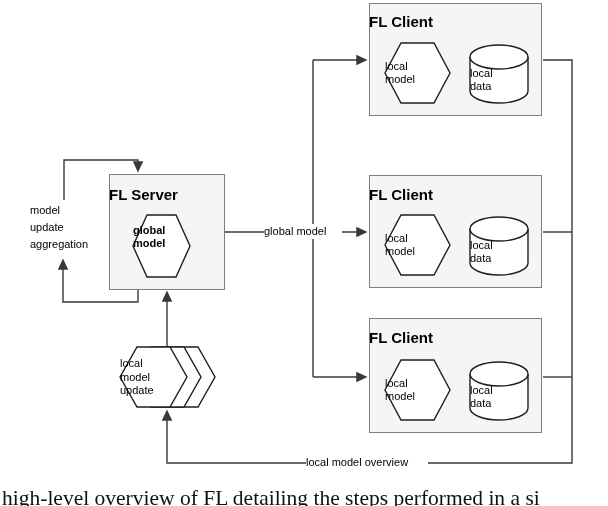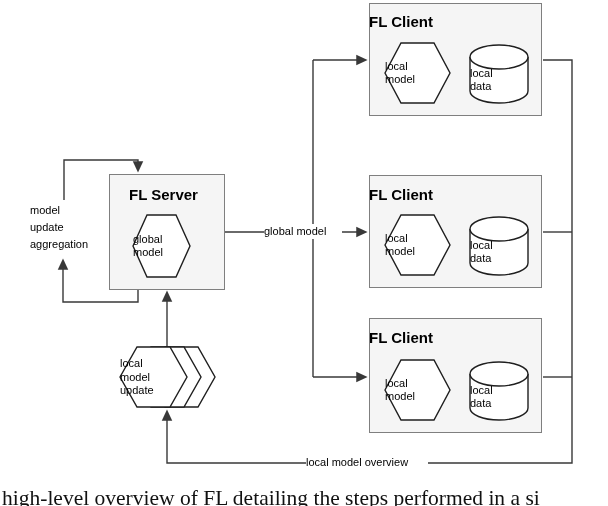--- a/index.html
+++ b/index.html
@@ -76,26 +76,26 @@
       </g>
 
       <g>
         <polygon points="148,377 165,347 198,347 215,377 198,407 165,407"></polygon>
         <polygon points="134,377 151,347 184,347 201,377 184,407 151,407"></polygon>
         <polygon points="120,377 137,347 170,347 187,377 170,407 137,407"></polygon>
       </g>
     </g>
   </svg>
 
-  <div class="lbl title" style="left:109px;top:187px;width:104px;padding-left:20px;">FL Server</div>
+  <div class="lbl title" style="left:109px;top:187px;width:104px;">FL Server</div>
   <div class="lbl title" style="left:369px;top:14px;width:173px;">FL Client</div>
   <div class="lbl title" style="left:369px;top:187px;width:173px;">FL Client</div>
   <div class="lbl title" style="left:369px;top:330px;width:173px;">FL Client</div>
 
-  <div class="lbl shape-lbl" style="left:133px;top:233px;width:57px;">global
+  <div class="lbl shape-lbl" style="left:133px;top:224px;width:57px;font-weight:bold;">global
 model</div>
 
   <div class="lbl shape-lbl" style="left:385px;top:60px;width:65px;">local
 model</div>
   <div class="lbl shape-lbl" style="left:385px;top:232px;width:65px;">local
 model</div>
   <div class="lbl shape-lbl" style="left:385px;top:377px;width:65px;">local
 model</div>
 
   <div class="lbl shape-lbl" style="left:470px;top:67px;width:58px;">local

